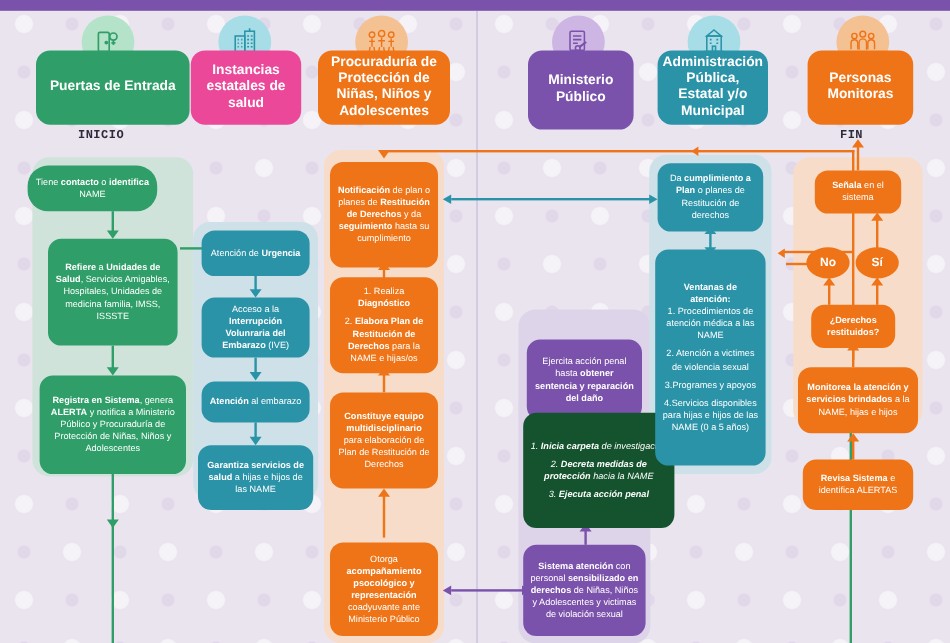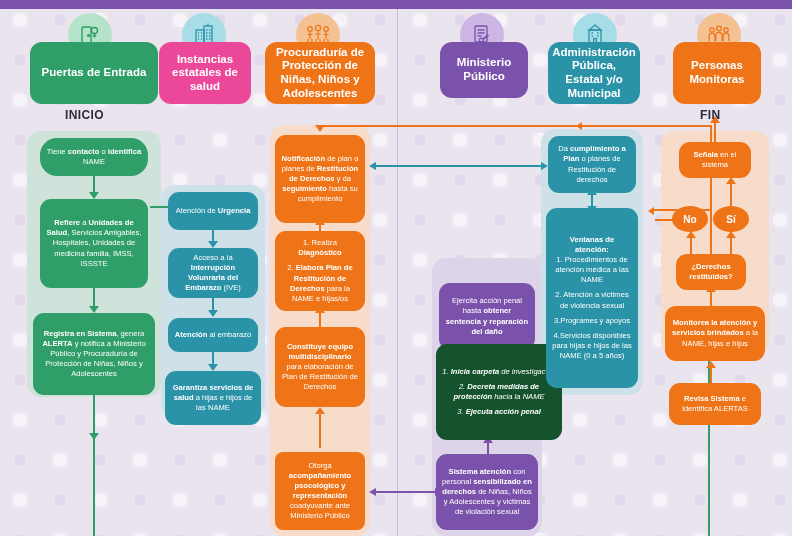--- a/index.html
+++ b/index.html
@@ -59,22 +59,22 @@
   .node b{ font-weight:bold; }
   .node .sp{ display:block; height:5px; }
   .pill{
     position:absolute; z-index:5; border-radius:50%;
     color:#fff; font-size:10px; font-weight:bold;
     display:flex; align-items:center; justify-content:center;
   }
 
   
   .stage{
-    position:absolute; z-index:4; font-size:12px; font-weight:bold;
-    color:#2f2a3a; letter-spacing:.4px;
+    position:absolute; z-index:4; font-size:10px; font-weight:bold;
+    color:#2f2a3a; letter-spacing:.4px;font-family:Liberation Mono, monospace;
   }
 
   
   .ln{ position:absolute; z-index:2; }
   .ah{ position:absolute; z-index:3; width:0; height:0; }
 </style>
 </head>
 <body>
 
 <div id="bg-pattern"></div>
@@ -146,21 +146,21 @@
 
 <div class="hdr" style="left:30px; top:42px; width:128px; height:62px; background:#2f9e68; flex-direction:column;">
   <span class="t1">Puertas de Entrada</span>
 </div>
 <div class="hdr" style="left:159px; top:42px; width:92px; height:62px; background:#ec4899;">
   <span class="t1">Instancias estatales de salud</span>
 </div>
 <div class="hdr" style="left:265px; top:42px; width:110px; height:62px; background:#ee7417;">
   <span class="t1">Procuraduría de Protección de Niñas, Niños y Adolescentes</span>
 </div>
-<div class="hdr" style="left:440px; top:42px; width:88px; height:56px; background:#7b52ab;">
+<div class="hdr" style="left:440px; top:42px; width:88px; height:66px; background:#7b52ab;">
   <span class="t1">Ministerio Público</span>
 </div>
 <div class="hdr" style="left:548px; top:42px; width:92px; height:62px; background:#2b93a8;">
   <span class="t1">Administración Pública, Estatal y/o Municipal</span>
 </div>
 <div class="hdr" style="left:673px; top:42px; width:88px; height:62px; background:#ee7417;">
   <span class="t1">Personas Monitoras</span>
 </div>
 
 <div class="stage" style="left:65px; top:108px;">INICIO</div>
@@ -225,21 +225,21 @@
 <div class="ah" style="left:686px; top:231px; border-left:5px solid transparent; border-right:5px solid transparent; border-bottom:7px solid #ee7417;"></div>
 <div class="ln" style="left:730px; top:236px; width:2px; height:18px; background:#ee7417;"></div>
 <div class="ah" style="left:726px; top:231px; border-left:5px solid transparent; border-right:5px solid transparent; border-bottom:7px solid #ee7417;"></div>
 <div class="ln" style="left:710px; top:290px; width:2px; height:16px; background:#ee7417;"></div>
 <div class="ah" style="left:706px; top:285px; border-left:5px solid transparent; border-right:5px solid transparent; border-bottom:7px solid #ee7417;"></div>
 <div class="ln" style="left:710px; top:366px; width:2px; height:17px; background:#ee7417;"></div>
 <div class="ah" style="left:706px; top:361px; border-left:5px solid transparent; border-right:5px solid transparent; border-bottom:7px solid #ee7417;"></div>
 
 <div class="ln" style="left:655px; top:219px; width:30px; height:2px; background:#ee7417;"></div>
 
-<div class="node" style="left:40px; top:138px; width:108px; height:38px; background:#2f9e68;border-radius:17px;">
+<div class="node" style="left:23px; top:138px; width:108px; height:38px; background:#2f9e68;border-radius:17px;">
   <span>Tiene <b>contacto</b> o <b>identifica</b> NAME</span>
 </div>
 <div class="node" style="left:40px; top:199px; width:108px; height:89px; background:#2f9e68;">
   <span><b>Refiere</b> a <b>Unidades de Salud</b>, Servicios Amigables, Hospitales, Unidades de medicina familia, IMSS, ISSSTE</span>
 </div>
 <div class="node" style="left:33px; top:313px; width:122px; height:82px; background:#2f9e68;">
   <span><b>Registra en Sistema</b>, genera <b>ALERTA</b> y notifica a Ministerio Público y Procuraduría de Protección de Niñas, Niños y Adolescentes</span>
 </div>
 
 <div class="node" style="left:168px; top:192px; width:90px; height:38px; background:#2b93a8;">
@@ -257,21 +257,21 @@
 
 <div class="node" style="left:275px; top:135px; width:90px; height:88px; background:#ee7417;">
   <span><b>Notificación</b> de plan o planes de <b>Restitución de Derechos</b> y da <b>seguimiento</b> hasta su cumplimiento</span>
 </div>
 <div class="node" style="left:275px; top:231px; width:90px; height:80px; background:#ee7417;">
   <span>1. Realiza <b>Diagnóstico</b><span class="sp"></span>2. <b>Elabora Plan de Restitución de Derechos</b> para la NAME e hijas/os</span>
 </div>
 <div class="node" style="left:275px; top:327px; width:90px; height:80px; background:#ee7417;">
   <span><b>Constituye equipo multidisciplinario</b> para elaboración de Plan de Restitución de Derechos</span>
 </div>
-<div class="node" style="left:275px; top:452px; width:90px; height:78px; background:#ee7417;border-radius:8px;">
+<div class="node" style="left:275px; top:452px; width:90px; height:78px; background:#ee7417;">
   <span>Otorga <b>acompañamiento psocológico y representación</b> coadyuvante ante Ministerio Público</span>
 </div>
 
 <div class="node" style="left:439px; top:263px; width:96px; height:67px; background:#7b52ab;margin-top:20px;">
   <span>Ejercita acción penal hasta <b>obtener sentencia y reparación del daño</b></span>
 </div>
 <div class="node" style="left:436px; top:344px; width:126px; height:96px; background:#14532d;font-style:italic;">
   <span>1. <b>Inicia carpeta</b> de investigación<span class="sp"></span>2. <b>Decreta medidas de protección</b> hacia la NAME<span class="sp"></span>3. <b>Ejecuta acción penal</b></span>
 </div>
 <div class="node" style="left:436px; top:454px; width:102px; height:76px; background:#7b52ab;">

